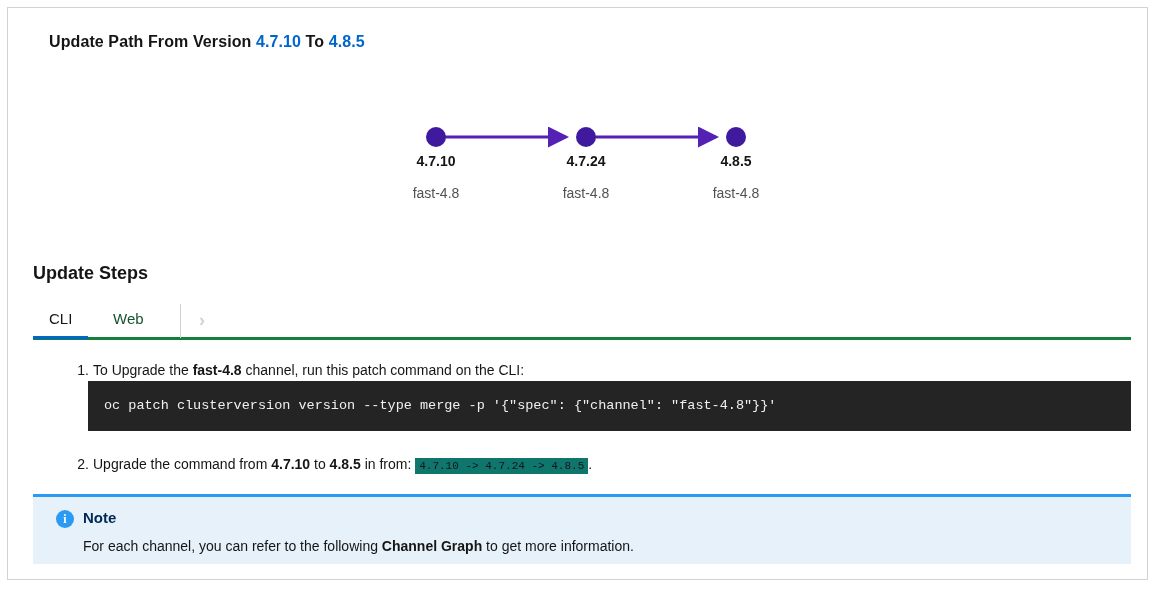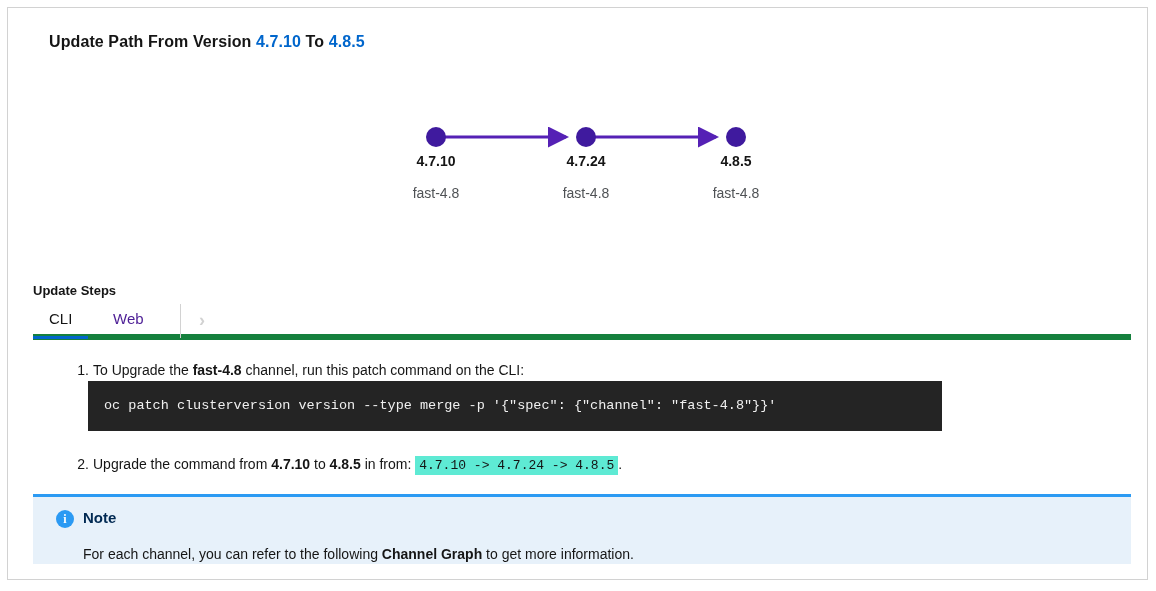--- a/index.html
+++ b/index.html
@@ -75,42 +75,41 @@
     font-size: 14px;
     color: #4f5255;
     top: 92px;
   }
 
   
   .steps-title {
     position: absolute;
     left: 25px;
     top: 255px;
-    font-size: 13px;
-    font-weight: bold;
-    color: #151515;
-    margin-top: 20px;
+    font-size: 18px;
+    font-weight: bold;
+    color: #151515;
   }
 
   .tabs {
     position: absolute;
     left: 25px;
     top: 294px;
     width: 1098px;
     height: 38px;
-    border-bottom: 6px solid #15803d;
+    border-bottom: 3px solid #15803d;
     box-sizing: border-box;
   }
   .tab {
     position: absolute;
     top: 0;
     height: 37px;
     line-height: 34px;
     font-size: 15px;
-    color: #4c1d95;
+    color: #14532d;
     padding: 0 16px;
     box-sizing: border-box;
     cursor: pointer;
   }
   .tab.active {
     color: #151515;
     border-bottom: 3px solid #0066cc;
   }
   .tab-cli { left: 0px; }
   .tab-web { left: 64px; }
@@ -154,39 +153,39 @@
     text-align: right;
     color: #151515;
   }
   .step1 { left: 85px; top: 352px; }
   .step2 { left: 85px; top: 446px; }
 
   .code-block {
     position: absolute;
     left: 80px;
     top: 373px;
-    width: 854px;
+    width: 1043px;
     height: 50px;
     background: #242424;
     box-sizing: border-box;
   }
   .code-block code {
     position: absolute;
     left: 16px;
     top: 17px;
     font-family: "Liberation Mono", "DejaVu Sans Mono", monospace;
     font-size: 13.5px;
     color: #f0f0f0;
     white-space: pre;
   }
 
   .inline-code {
     font-family: "Liberation Mono", "DejaVu Sans Mono", monospace;
-    font-size: 13px;
-    background: #5eead4;
+    font-size: 11px;
+    background: #0f766e;
     padding: 2px 4px;
     color: #151515;
   }
   b { font-weight: bold; }
 
   
   .alert {
     position: absolute;
     left: 25px;
     top: 486px;
@@ -227,21 +226,20 @@
     color: #002952;
     text-align: center;
   }
   .alert-body {
     position: absolute;
     left: 50px;
     top: 39px;
     font-size: 14px;
     color: #151515;
     line-height: 20px;
-    margin-top: 8px;
   }
 </style>
 </head>
 <body>
 
 <div class="card">
 
   <div class="path-title">
     <span>Update Path From Version </span><span class="ver">4.7.10</span><span class="to"> To </span><span class="ver">4.8.5</span>
   </div>

